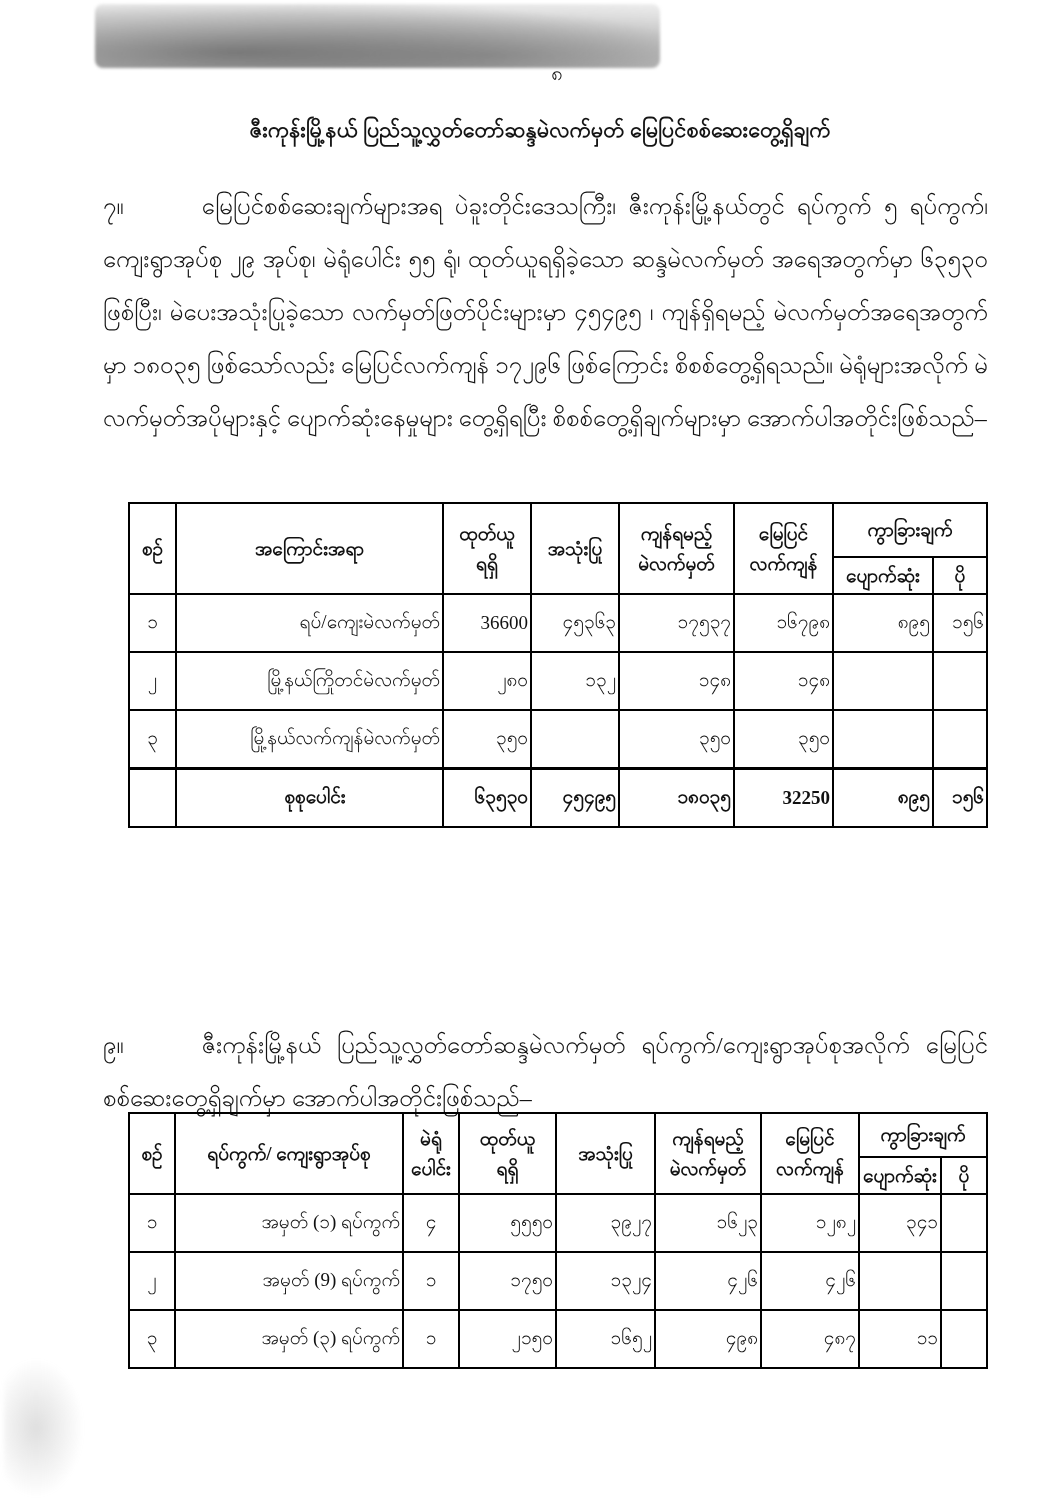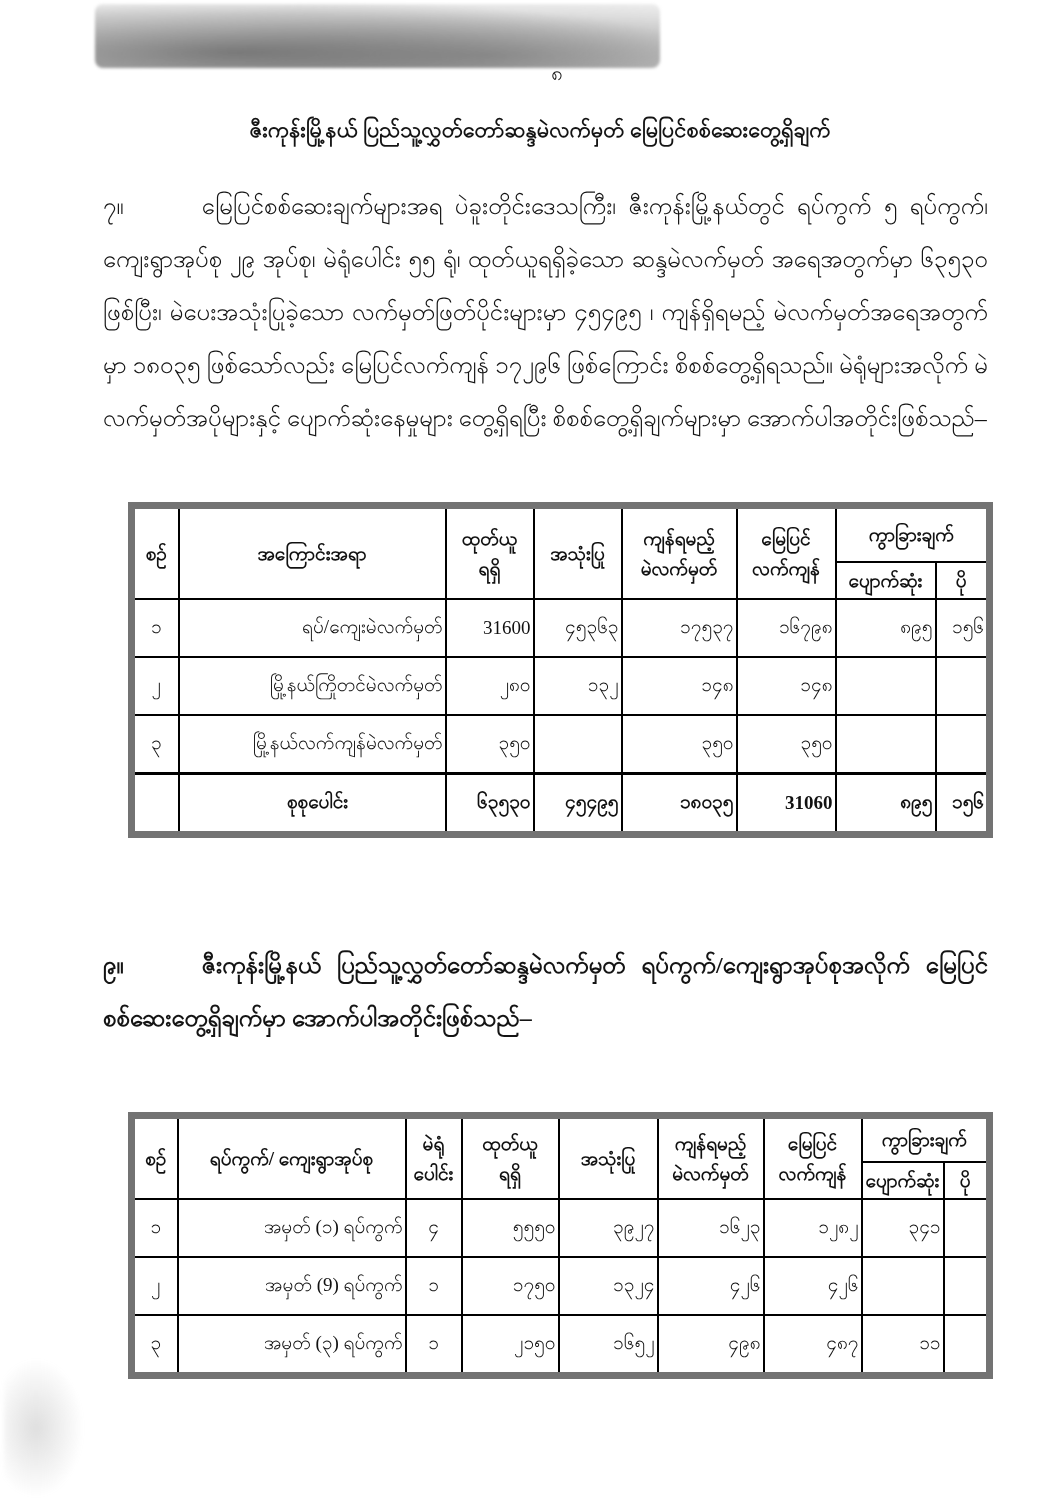--- a/index.html
+++ b/index.html
@@ -35,28 +35,28 @@
     position:absolute; left:90px; top:116px; width:900px;
     text-align:center; font-weight:bold; font-size:21.5px;
     letter-spacing:0.2px;
   }
   .para {
     position:absolute; left:103px; width:885px;
     font-size:24px; line-height:53px; text-align:justify;
   }
   .para-7 { top:180px; }
   .para-8 { top:872px; }
-  .para-9 { top:939px;font-weight:bold; }
+  .para-9 { top:1019px; }
   .pnum { display:inline-block; }
   .ptab { display:inline-block; width:78px; }
   .doc-table {
     position:absolute; left:128px;
     border-collapse:collapse; table-layout:fixed;
     font-size:19px; color:#111;
-    border:7px solid #737373;
+    border:1px solid #737373;
   }
   .table-1 { top:502px; width:858px; }
   .table-2 { top:1112px; width:858px; }
   .doc-table th, .doc-table td { border:2px solid #000; overflow:hidden; }
   .doc-table th {
     font-weight:bold; white-space:pre-line; text-align:center;
     padding:3px 2px; line-height:1.55;
   }
   .table-1 thead tr:first-child th { height:46px; }
   .table-2 thead tr:first-child th { height:36px; }
@@ -113,21 +113,21 @@
       </tr>
       <tr>
         <th>ပျောက်ဆုံး</th>
         <th>ပို</th>
       </tr>
     </thead>
     <tbody id="t1-body">
         <tr>
           <td class="c-no">၁</td>
           <td class="c-name">ရပ်/ကျေးမဲလက်မှတ်</td>
-          <td class="c-num">31600</td>
+          <td class="c-num">36600</td>
           <td class="c-num">၄၅၃၆၃</td>
           <td class="c-num">၁၇၅၃၇</td>
           <td class="c-num">၁၆၇၉၈</td>
           <td class="c-num">၈၉၅</td>
           <td class="c-num">၁၅၆</td>
         </tr>
         <tr>
           <td class="c-no">၂</td>
           <td class="c-name">မြို့နယ်ကြိုတင်မဲလက်မှတ်</td>
           <td class="c-num">၂၈၀</td>
@@ -148,21 +148,21 @@
           <td class="c-num"></td>
         </tr>
       </tbody>
     <tfoot id="t1-foot">
         <tr>
           <td class="c-no"></td>
           <td class="c-name">စုစုပေါင်း</td>
           <td class="c-num">၆၃၅၃၀</td>
           <td class="c-num">၄၅၄၉၅</td>
           <td class="c-num">၁၈၀၃၅</td>
-          <td class="c-num">31060</td>
+          <td class="c-num">32250</td>
           <td class="c-num">၈၉၅</td>
           <td class="c-num">၁၅၆</td>
         </tr>
       </tfoot>
   </table>
 
 
   <div class="para para-9">
     <span class="pnum">၉။</span><span class="ptab"></span><span>ဇီးကုန်းမြို့နယ် ပြည်သူ့လွှတ်တော်ဆန္ဒမဲလက်မှတ် ရပ်ကွက်/ကျေးရွာအုပ်စုအလိုက် မြေပြင်စစ်ဆေးတွေ့ရှိချက်မှာ အောက်ပါအတိုင်းဖြစ်သည်–</span>
   </div>

